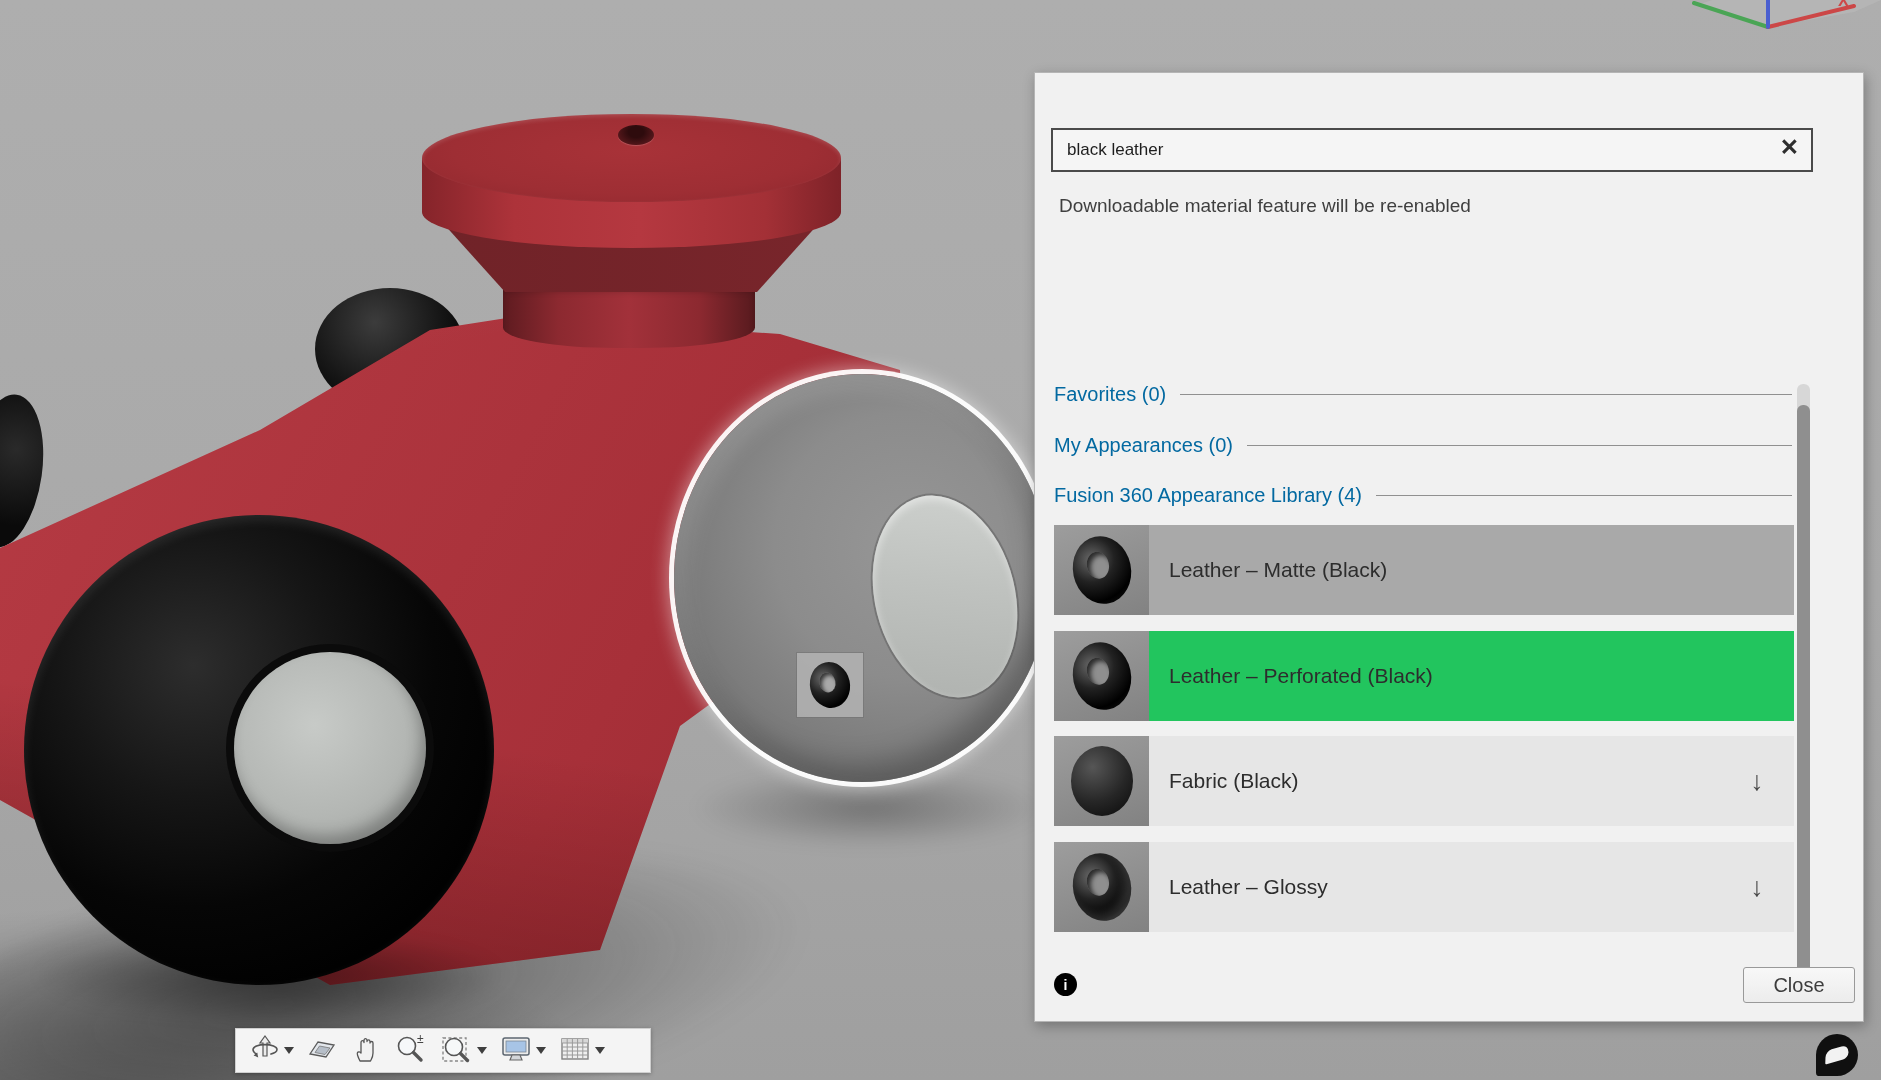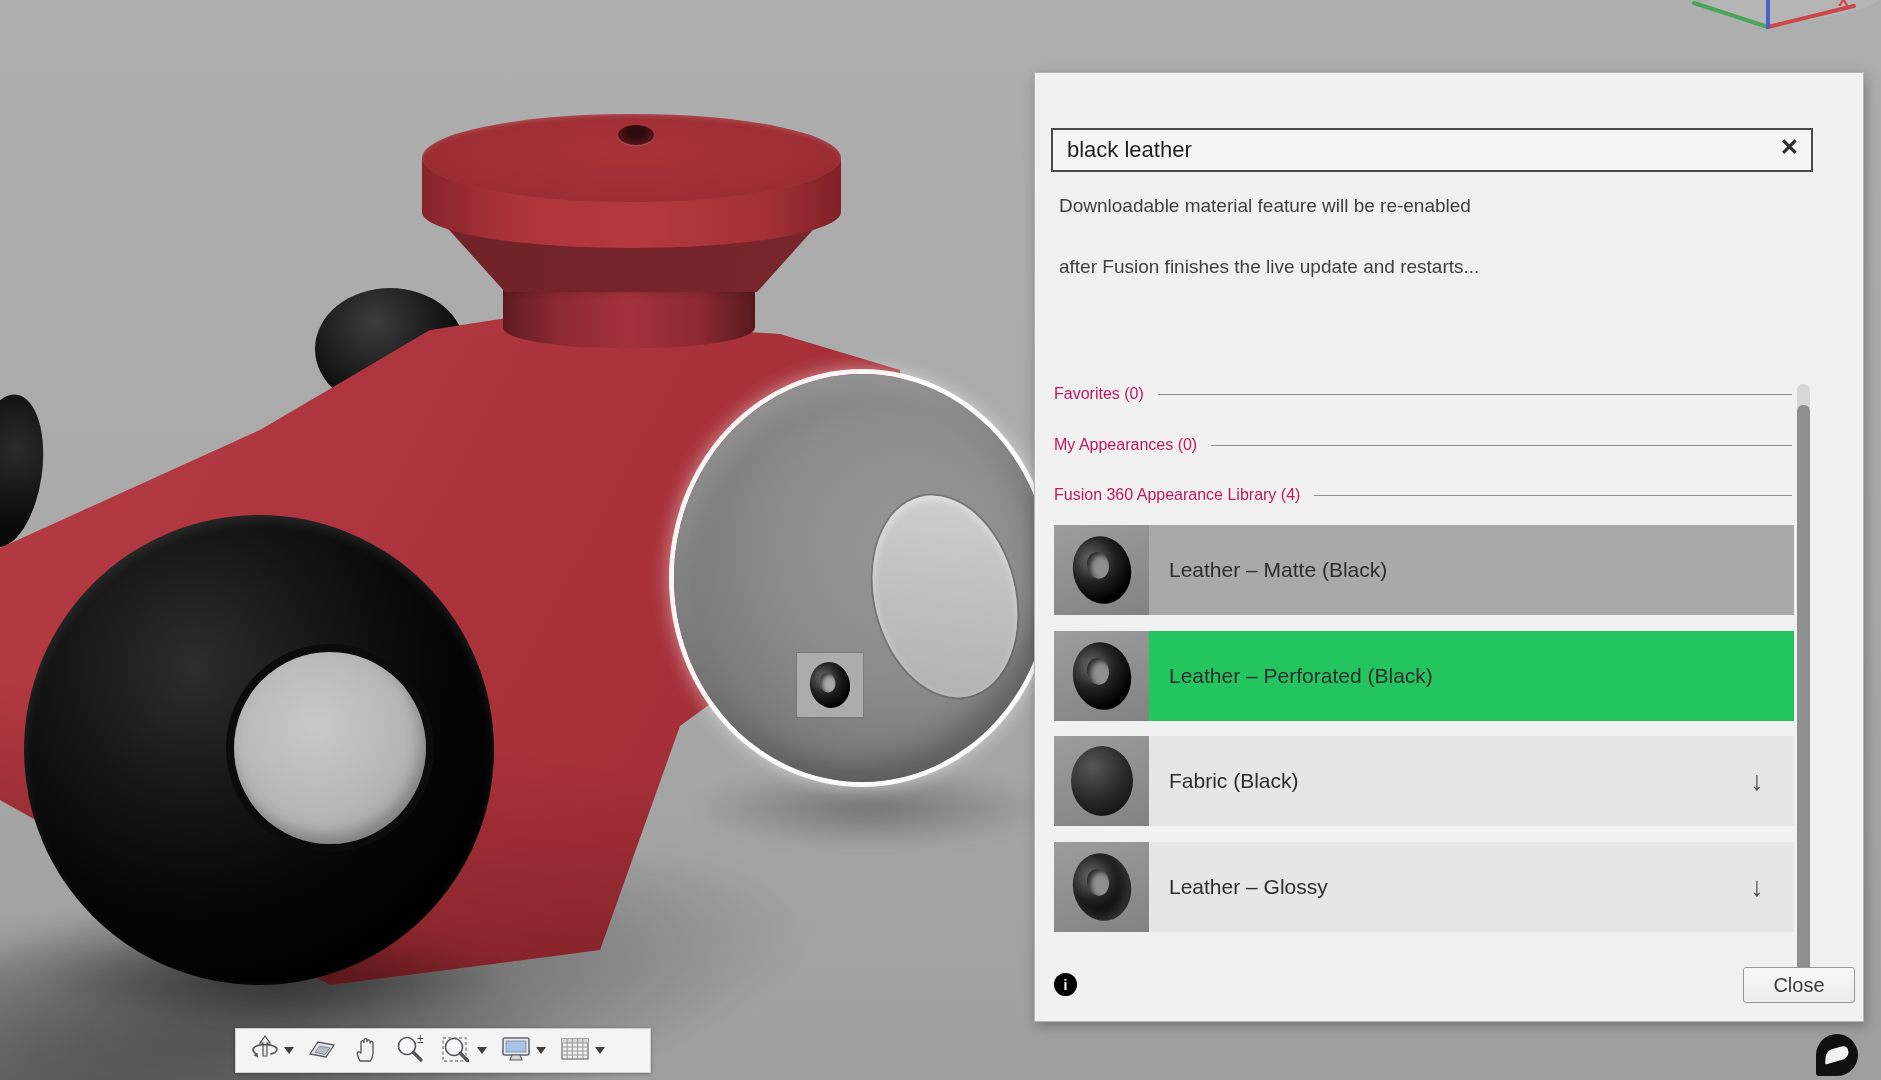--- a/index.html
+++ b/index.html
@@ -97,30 +97,30 @@
     box-shadow:2px 4px 12px rgba(0,0,0,0.28);z-index:50;}
   .panel-header{position:absolute;left:0;top:0;width:100%;height:48px;border-bottom:1px solid #cfcfcf;
     display:flex;align-items:center;cursor:move;}
   .grip{width:5px;height:26px;border-left:2px solid #8f8f8f;border-right:2px solid #8f8f8f;margin-left:4px;}
   .panel-sphere-icon{width:21px;height:21px;border-radius:50%;background:#3d3d3d;margin-left:15px;position:relative;}
   .panel-sphere-icon::after{content:"";position:absolute;left:5px;top:9px;width:11px;height:3.5px;background:#f1f1f1;border-radius:1px;}
   .panel-title{margin-left:11px;font-size:21px;color:#4a4a4a;letter-spacing:0.5px;}
   .ff-arrows{position:absolute;right:14px;top:14px;font-size:14px;color:#2f2f2f;letter-spacing:-2px;cursor:pointer;}
 
   .search-wrap{position:absolute;left:16px;top:55px;width:762px;height:44px;}
-  .search-input{width:100%;height:100%;border:2px solid #4a4a4a;background:#f5f5f5;font-size:22px;color:#1e1e1e;
+  .search-input{width:100%;height:100%;border:2px solid #4a4a4a;background:#f5f5f5;font-size:17px;color:#1e1e1e;
     padding:0 46px 0 14px;outline:none;font-family:"Liberation Sans",sans-serif;}
   .clear-x{position:absolute;right:14px;top:8px;font-size:23px;color:#2e2e2e;font-weight:bold;cursor:pointer;line-height:1;}
 
   .notice{position:absolute;left:24px;font-size:19px;color:#3f3f3f;}
   .notice.l1{top:122px;}
   .notice.l2{top:183px;}
 
   .section-row{position:absolute;left:19px;right:71px;height:26px;display:flex;align-items:center;}
-  .section-row .lbl{font-size:16px;color:#be185d;white-space:nowrap;}
+  .section-row .lbl{font-size:20px;color:#0369a1;white-space:nowrap;}
   .section-row .rule{flex:1;height:1px;background:#909090;margin-left:14px;}
 
   .mat-row{position:absolute;left:19px;width:740px;height:90px;display:flex;align-items:center;cursor:pointer;}
   .mat-row.sel{background:#a9a9a9;}
   .mat-row.alt{background:#22c55e;}
   .mat-row.std{background:#e6e6e6;}
   .thumb{width:95px;height:90px;flex:0 0 95px;background:linear-gradient(160deg,#9d9d9d,#828282);
     display:flex;align-items:center;justify-content:center;position:relative;overflow:hidden;}
   .torus{width:58px;height:68px;border-radius:50%;position:relative;transform:rotate(-12deg);
     background:radial-gradient(circle at 36% 32%, #6a6a6a 0%, #222 38%, #000 72%, #1a1a1a 100%);}
@@ -256,21 +256,20 @@
 
   <div class="abs panel">
 
 
     <div class="search-wrap">
       <input class="search-input" value="black leather" style="">
       <span class="clear-x">✕</span>
     </div>
 
     <div class="notice l1">Downloadable material feature will be re-enabled</div>
-    <div class="notice l2">after Fusion finishes the live update and restarts...</div>
 
     <div class="section-row" style="top:308px;">
       <span class="lbl">Favorites (0)</span>
       <span class="rule"></span>
     </div>
     <div class="section-row" style="top:359px;">
       <span class="lbl">My Appearances (0)</span>
       <span class="rule"></span>
     </div>
     <div class="section-row" style="top:409px;">

